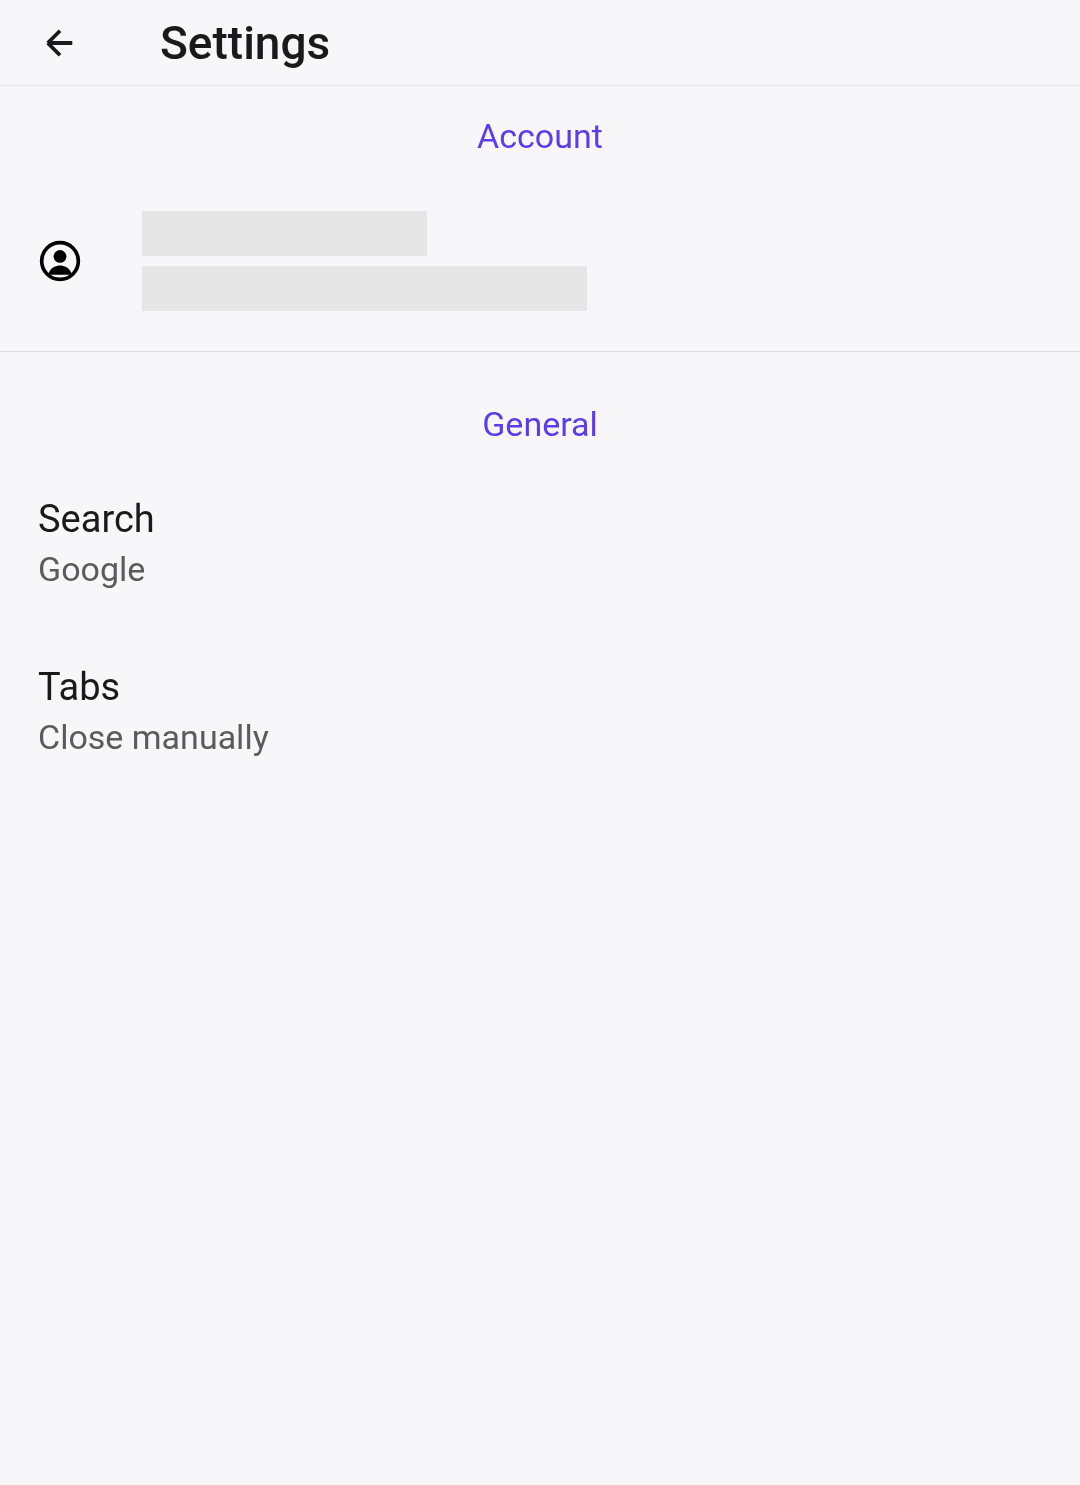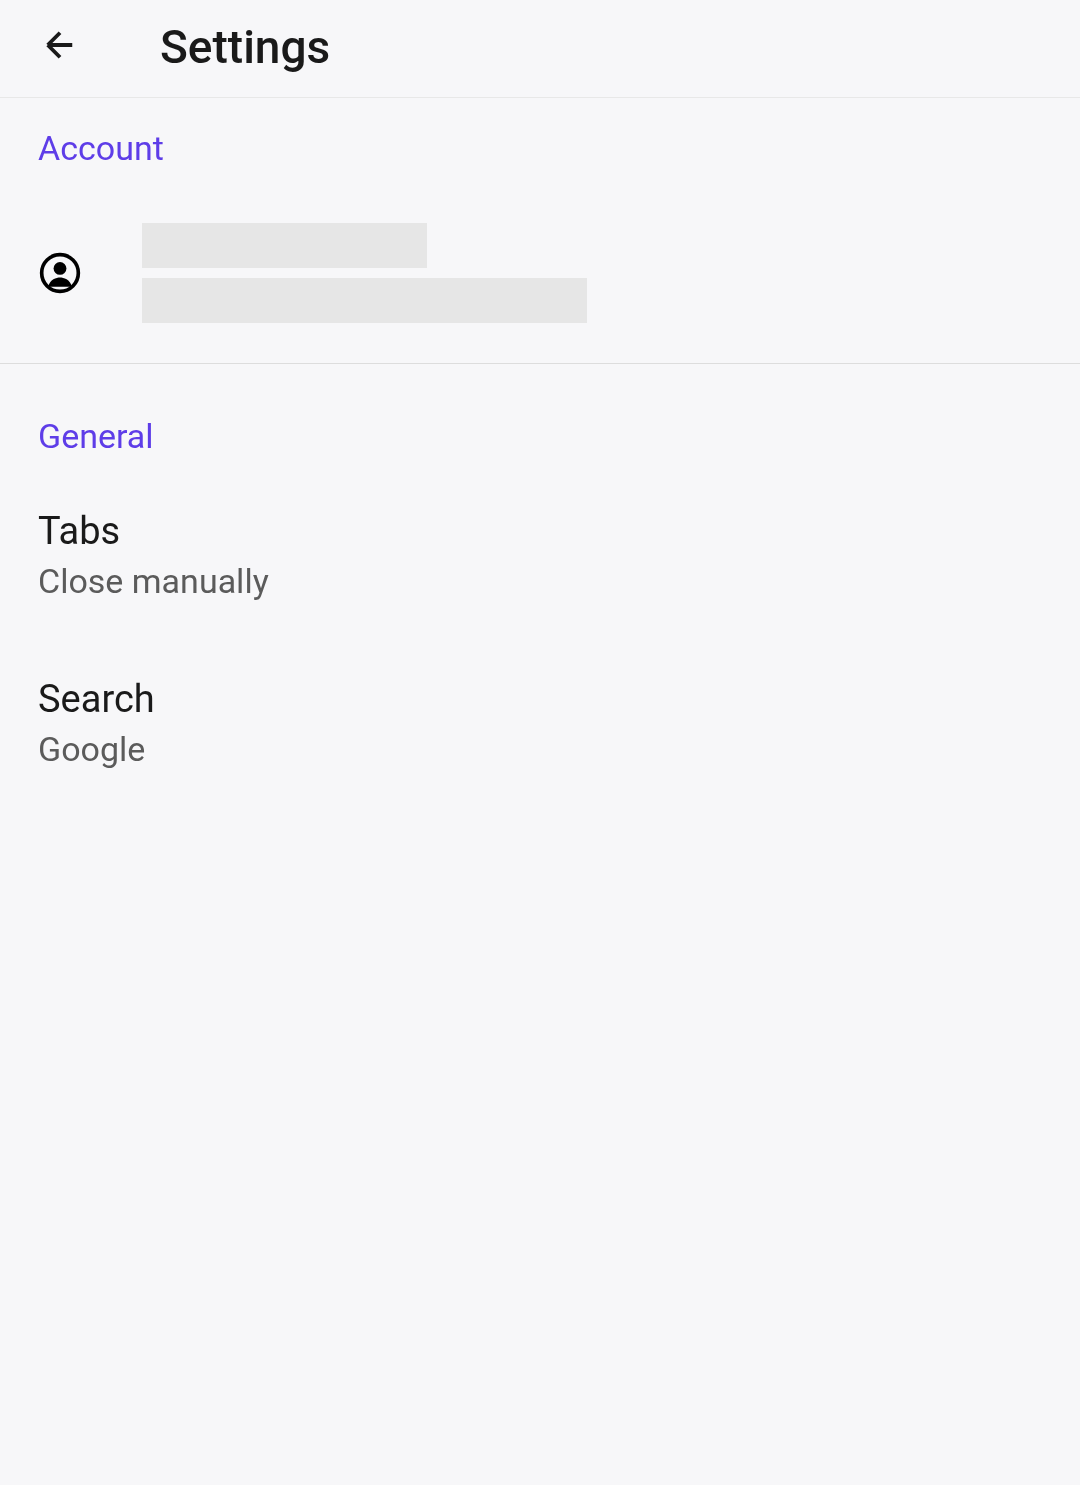--- a/index.html
+++ b/index.html
@@ -9,24 +9,24 @@
     }
     body {
       font-family: -apple-system, BlinkMacSystemFont, 'Segoe UI', Roboto, sans-serif;
       background-color: #f7f7f9;
       width: 1080px;
       height: 1485px;
       overflow: hidden;
     }
     .header {
       display: flex;
-      align-items: flex-start;
+      align-items: center;
       padding: 20px 35px;
       background-color: #f7f7f9;
-      height: 98px;
+      height: 86px;
       border-bottom: 1px solid #e8e8e8;
     }
     .back-button {
       width: 50px;
       height: 50px;
       display: flex;
       align-items: center;
       justify-content: center;
       margin-right: 75px;
     }
@@ -37,20 +37,21 @@
     .page-title {
       font-size: 46px;
       font-weight: 500;
       color: #1a1a1a;
     }
     .section-header {
       padding: 30px 38px 15px 38px;
       font-size: 34px;
       font-weight: 400;
       color: #5E3DE8;
+      text-align: center;
     }
     .account-row {
       display: flex;
       align-items: center;
       padding: 40px 38px 40px 38px;
     }
     .avatar-icon {
       width: 44px;
       height: 44px;
       margin-right: 60px;
@@ -143,24 +144,24 @@
     </div>
   </div>
 </div>
 
 <div class="divider"></div>
 
 <div class="general-section">
   <div class="section-header">General</div>
 
   <div class="setting-item">
-    <div class="setting-title">Tabs</div>
-    <div class="setting-subtitle">Close manually</div>
+    <div class="setting-title">Search</div>
+    <div class="setting-subtitle">Google</div>
   </div>
 
   <div class="setting-item">
-    <div class="setting-title">Search</div>
-    <div class="setting-subtitle">Google</div>
+    <div class="setting-title">Tabs</div>
+    <div class="setting-subtitle">Close manually</div>
   </div>
 
 
 
 </div>
 
 </body></html>

